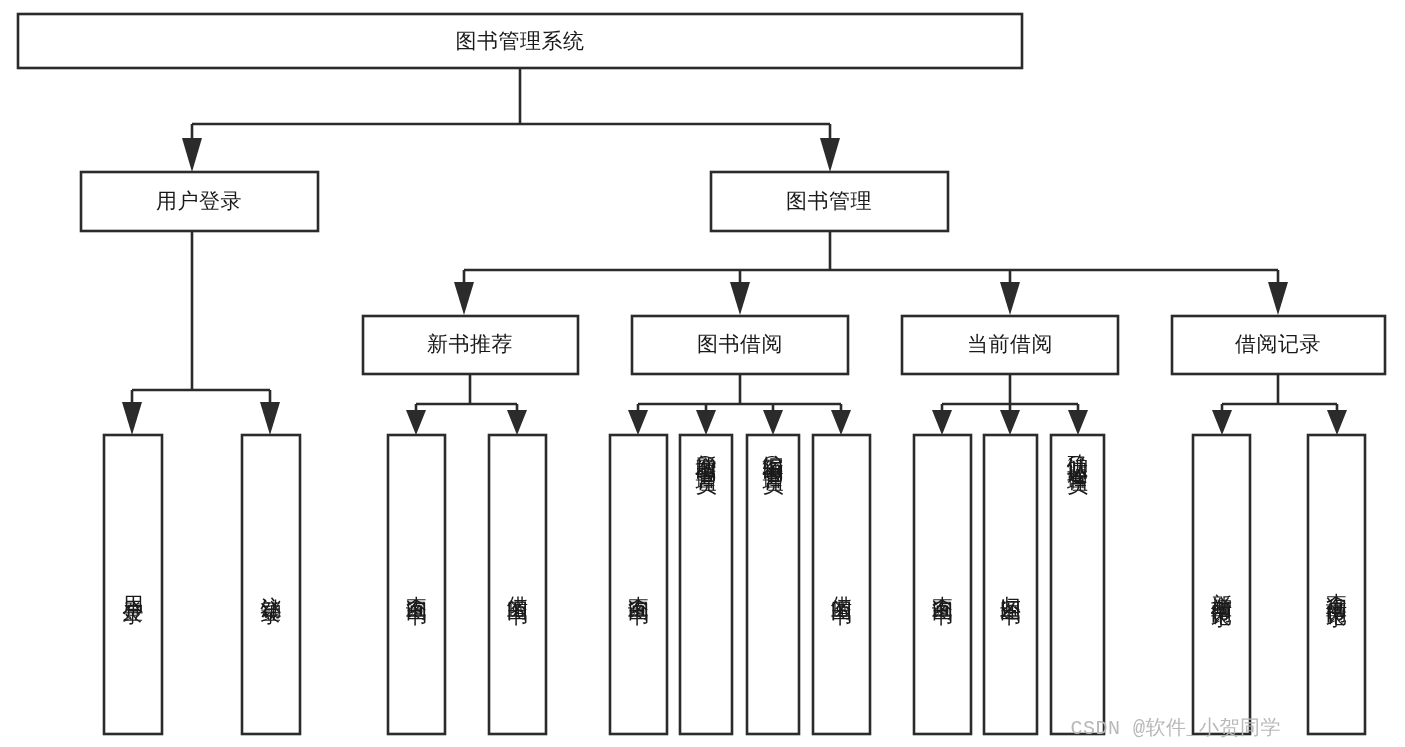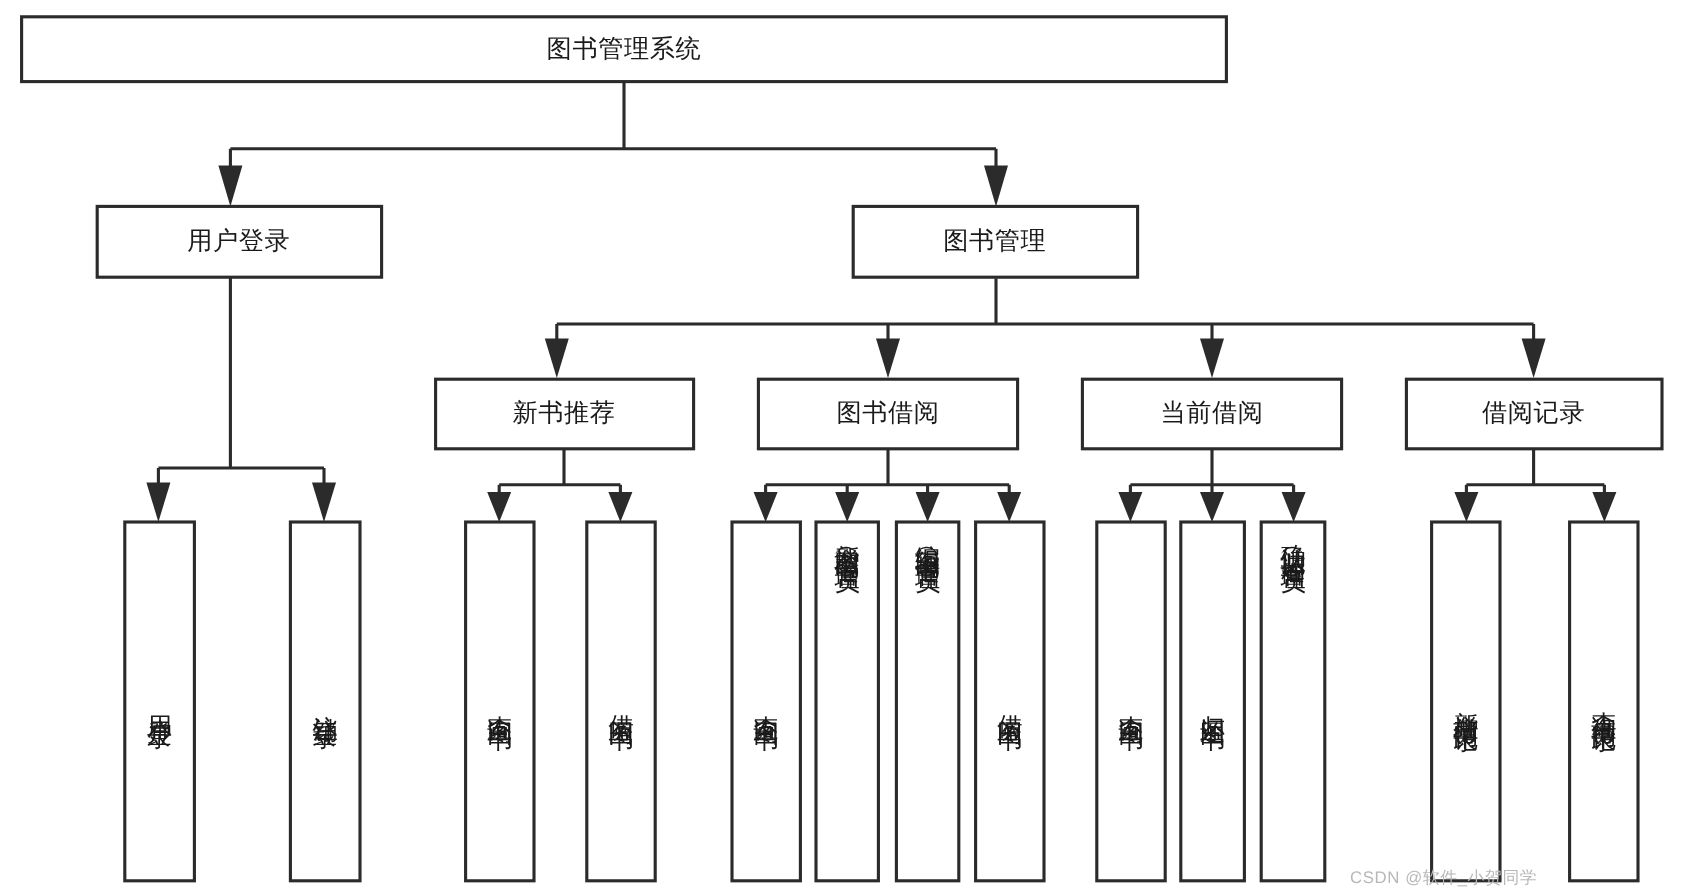--- a/index.html
+++ b/index.html
@@ -66,22 +66,22 @@
     line-height: 1.05;
     color: #1a1a1a;
     letter-spacing: 3px;
     white-space: nowrap;
     text-align: center;
   }
   .watermark {
     position: absolute;
     right: 12px;
     bottom: 6px;
-    font-family: Liberation Sans, sans-serif;
-    font-size: 14px;
+    font-family: Liberation Mono, monospace;
+    font-size: 20px;
     color: #b8b8b8;
     letter-spacing: 0.5px;
     user-select: none;
     white-space: nowrap;
   }
 </style>
 </head>
 <body>
 
 <div id="diagram-root">

